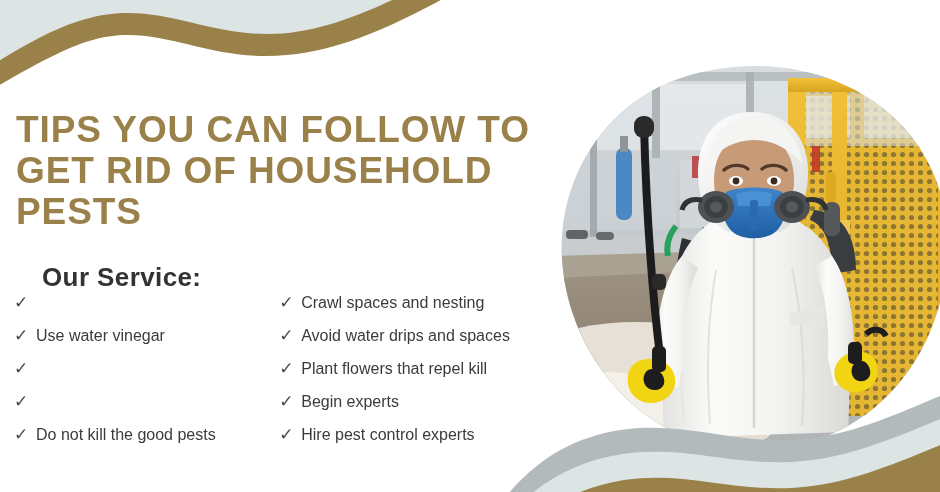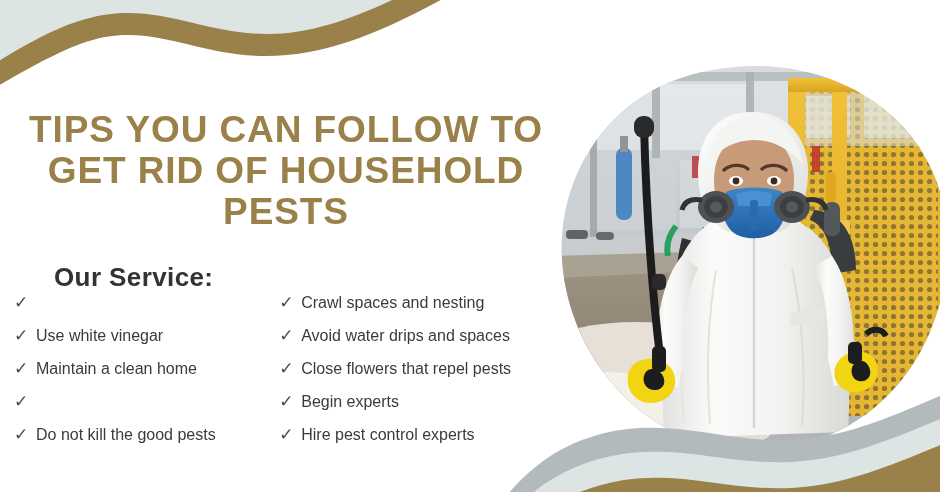--- a/index.html
+++ b/index.html
@@ -37,34 +37,34 @@
     height: 400px;
   }
   .photo-svg { display: block; }
 
   
   .headline {
     position: absolute;
     left: 16px;
     top: 84px;
     width: 540px;
-    text-align: center;
+    text-align: left;
     color: #9a8049;
     font-family: "Liberation Sans", sans-serif;
     font-weight: bold;
     font-size: 37px;
     line-height: 41px;
     letter-spacing: 0.9px;
     text-transform: uppercase;
   }
 
   
   .subheading {
     position: absolute;
-    left: 54px;
+    left: 42px;
     top: 240px;
     color: #333333;
     font-family: "Liberation Sans", sans-serif;
     font-weight: bold;
     font-size: 26px;
     letter-spacing: 0.4px;
   }
 
   
   .lists {
@@ -302,25 +302,24 @@
   <h2 class="subheading">Our Service:</h2>
 
   <div class="lists">
 
     <div class="list-col left">
       <div class="list-item">
         <span class="check-icon">✓</span>
       </div>
       <div class="list-item">
         <span class="check-icon">✓</span>
-        <span class="item-label">Use white vinegar</span>
-      </div>
-      <div class="list-item">
-        <span class="check-icon">✓</span>
-        <span class="item-label">Maintain a clean home</span>
+        <span class="item-label">Use water vinegar</span>
+      </div>
+      <div class="list-item">
+        <span class="check-icon">✓</span>
       </div>
       <div class="list-item">
         <span class="check-icon">✓</span>
       </div>
       <div class="list-item">
         <span class="check-icon">✓</span>
         <span class="item-label">Do not kill the good pests</span>
       </div>
     </div>
 
@@ -328,21 +327,21 @@
       <div class="list-item">
         <span class="check-icon">✓</span>
         <span class="item-label">Crawl spaces and nesting</span>
       </div>
       <div class="list-item">
         <span class="check-icon">✓</span>
         <span class="item-label">Avoid water drips and spaces</span>
       </div>
       <div class="list-item">
         <span class="check-icon">✓</span>
-        <span class="item-label">Close flowers that repel pests</span>
+        <span class="item-label">Plant flowers that repel kill</span>
       </div>
       <div class="list-item">
         <span class="check-icon">✓</span>
         <span class="item-label">Begin experts</span>
       </div>
       <div class="list-item">
         <span class="check-icon">✓</span>
         <span class="item-label">Hire pest control experts</span>
       </div>
     </div>

